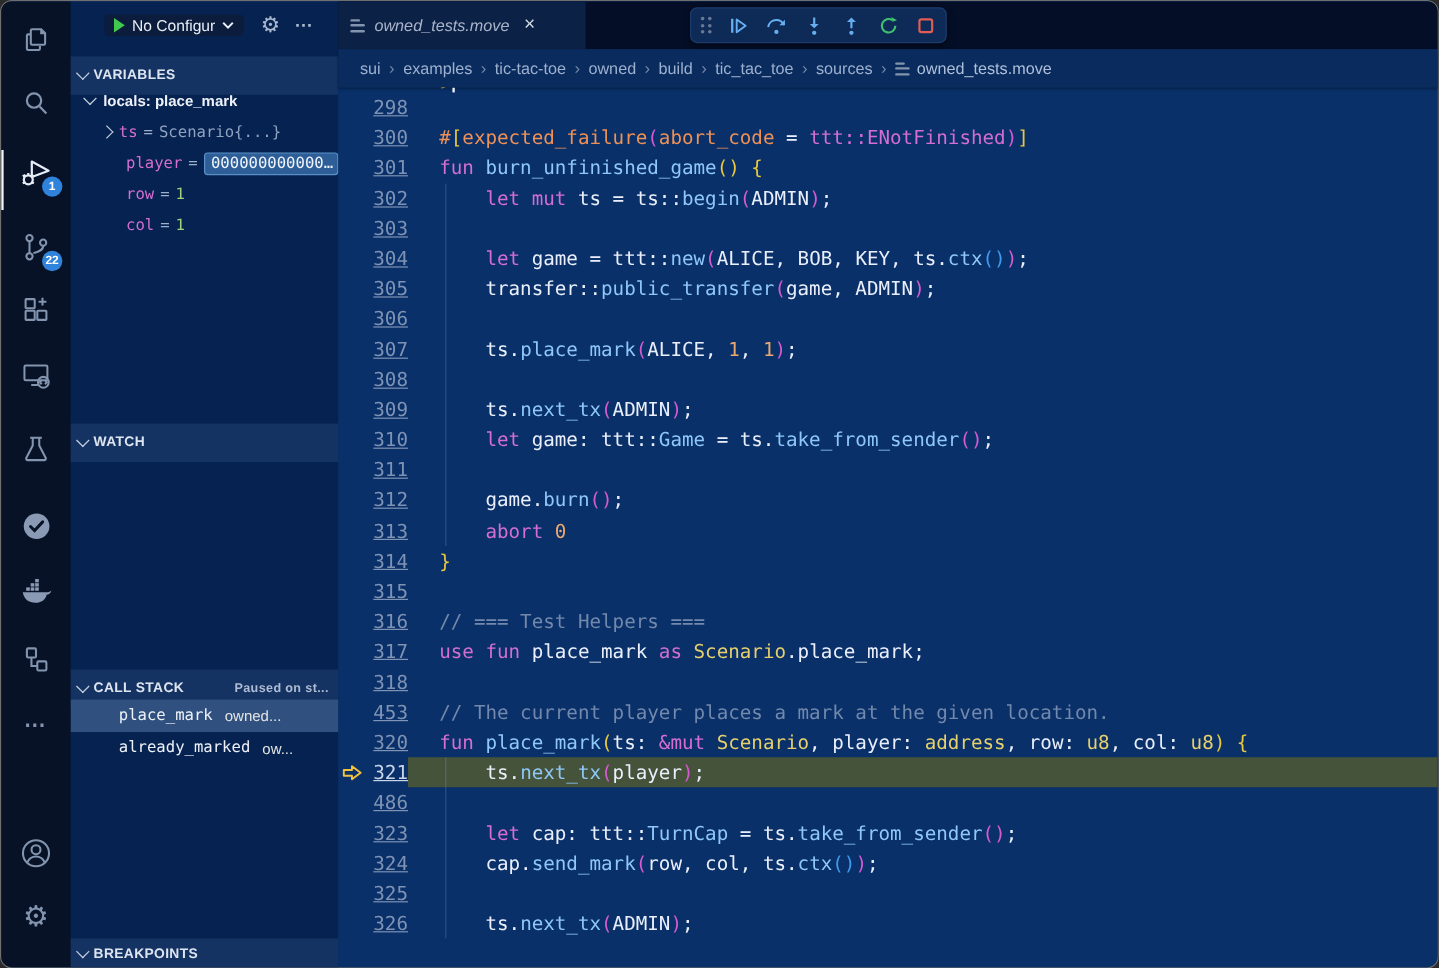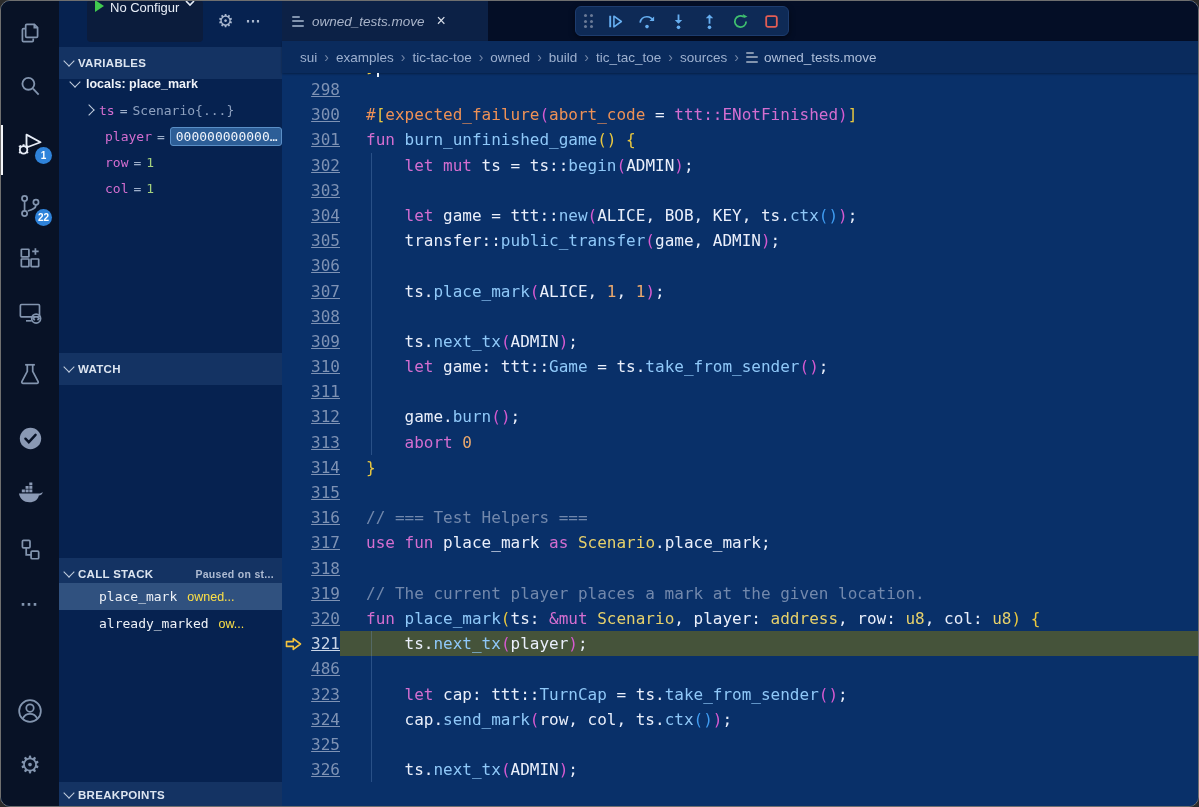--- a/index.html
+++ b/index.html
@@ -14,21 +14,21 @@
   .act-item.active{color:#e6ecf6;}
   .act-indicator{position:absolute;left:0;top:124px;width:2px;height:50px;background:#f4f6fa;}
   .badge{position:absolute;right:7px;bottom:6px;min-width:17px;height:17px;border-radius:9px;
          background:#2f83da;color:#fff;font-size:10px;font-weight:bold;display:flex;
          align-items:center;justify-content:center;padding:0 3px;}
   .gear-glyph{font-size:24px;line-height:1;color:#8294ae;}
   .dots-glyph{font-size:18px;font-weight:bold;letter-spacing:2px;color:#8294ae;}
   
   .sidebar{position:absolute;left:58px;top:0;width:223px;height:807px;background:#062250;}
   .run-bar{position:absolute;left:0;top:0;width:223px;height:40px;display:flex;align-items:center;padding-left:28px;}
-  .run-config{display:flex;gap:6px;background:#0b1c3c;border-radius:4px;height:42px;padding:0 8px;color:#e8eef8;font-size:13px;}
+  .run-config{display:flex;align-items:center;gap:6px;background:#0b1c3c;border-radius:4px;height:18px;padding:0 8px;color:#e8eef8;font-size:13px;}
   .run-play{width:0;height:0;border-left:9px solid #41c94f;border-top:6px solid transparent;border-bottom:6px solid transparent;}
   .run-gear{margin-left:14px;}
   .run-dots{margin-left:12px;}
   .sec-head{position:absolute;left:0;width:223px;height:32px;background:#143363;display:flex;align-items:center;
             color:#dde5f0;font-size:11.5px;font-weight:bold;letter-spacing:.3px;padding-left:6px;gap:5px;}
   .sec-head .spacer{flex:1;}
   .sec-status{color:#aebbd2;font-size:10.5px;font-weight:bold;margin-right:8px;white-space:nowrap;}
   .chev{width:8px;height:8px;border-right:1.6px solid #c3cede;border-bottom:1.6px solid #c3cede;transform:rotate(45deg);margin-top:-4px;flex:none;}
   .chev.right{transform:rotate(-45deg);margin-top:0;margin-left:2px;}
   .vars{position:absolute;left:0;top:70px;width:223px;}
@@ -40,21 +40,21 @@
   .vname.after-chev{margin-left:0;}
   .veq{font-family:"DejaVu Sans Mono",monospace;color:#9fb0cb;margin:0 5px 0 5px;}
   .vval{font-family:"DejaVu Sans Mono",monospace;}
   .vval.obj{color:#8fa2c0;}
   .vval.num{color:#a4d17e;}
   .vval.sel{color:#f0f4fb;background:#2d5e97;border:1px solid #5a8fc7;border-radius:3px;padding:1px 5px;max-width:112px;overflow:hidden;white-space:nowrap;}
   .stack{position:absolute;left:0;top:582px;width:223px;}
   .srow{height:27px;display:flex;align-items:center;padding-left:40px;font-size:13px;gap:10px;}
   .srow.selected{background:#30517f;}
   .sfn{font-family:"DejaVu Sans Mono",monospace;color:#eef2f8;}
-  .sfile{color:#fde047;font-size:12.5px;}
+  .sfile{color:#e5e5e5;font-size:12.5px;}
   
   .editor{position:absolute;left:281px;top:0;right:0;height:807px;background:#093069;}
   .tabbar{position:absolute;left:0;top:0;right:0;height:40px;background:#040e26;}
   .tab{position:absolute;left:0;top:0;width:206px;height:40px;background:#0c2146;display:flex;align-items:center;padding:0 10px;gap:8px;}
   .tab-title{color:#a9b4c9;font-size:13.5px;font-style:italic;}
   .tab-close{color:#d6dde8;font-size:16px;line-height:1;margin-left:4px;}
   .file-bars{display:inline-flex;flex-direction:column;gap:2.5px;width:12px;}
   .file-bars i{height:2px;background:#8294ae;border-radius:1px;}
   .file-bars i:nth-child(1){width:8px;}
   .file-bars i:nth-child(2){width:12px;}
@@ -376,21 +376,21 @@
         <div class="crow g"><span class="cmark"></span><span class="cln">309</span><span class="ccode"><span class="tk-tx">    ts.</span><span class="tk-fn">next_tx</span><span class="tk-b2">(</span><span class="tk-tx">ADMIN</span><span class="tk-b2">)</span><span class="tk-tx">;</span></span></div>
         <div class="crow g"><span class="cmark"></span><span class="cln">310</span><span class="ccode"><span class="tk-tx">    </span><span class="tk-kw">let</span><span class="tk-tx"> game: ttt::</span><span class="tk-fn">Game</span><span class="tk-tx"> = ts.</span><span class="tk-fn">take_from_sender</span><span class="tk-b2">(</span><span class="tk-b2">)</span><span class="tk-tx">;</span></span></div>
         <div class="crow g"><span class="cmark"></span><span class="cln">311</span><span class="ccode"></span></div>
         <div class="crow g"><span class="cmark"></span><span class="cln">312</span><span class="ccode"><span class="tk-tx">    game.</span><span class="tk-fn">burn</span><span class="tk-b2">(</span><span class="tk-b2">)</span><span class="tk-tx">;</span></span></div>
         <div class="crow g"><span class="cmark"></span><span class="cln">313</span><span class="ccode"><span class="tk-tx">    </span><span class="tk-kw">abort</span><span class="tk-tx"> </span><span class="tk-num">0</span></span></div>
         <div class="crow"><span class="cmark"></span><span class="cln">314</span><span class="ccode"><span class="tk-b1">}</span></span></div>
         <div class="crow"><span class="cmark"></span><span class="cln">315</span><span class="ccode"></span></div>
         <div class="crow"><span class="cmark"></span><span class="cln">316</span><span class="ccode"><span class="tk-cm">// === Test Helpers ===</span></span></div>
         <div class="crow"><span class="cmark"></span><span class="cln">317</span><span class="ccode"><span class="tk-kw">use</span><span class="tk-tx"> </span><span class="tk-kw">fun</span><span class="tk-tx"> place_mark </span><span class="tk-kw">as</span><span class="tk-tx"> </span><span class="tk-ty">Scenario</span><span class="tk-tx">.place_mark;</span></span></div>
         <div class="crow"><span class="cmark"></span><span class="cln">318</span><span class="ccode"></span></div>
-        <div class="crow"><span class="cmark"></span><span class="cln">319</span><span class="ccode"><span class="tk-cm">// The current player places a mark at the given location.</span></span></div>
+        <div class="crow"><span class="cmark"></span><span class="cln">453</span><span class="ccode"><span class="tk-cm">// The current player places a mark at the given location.</span></span></div>
         <div class="crow"><span class="cmark"></span><span class="cln">320</span><span class="ccode"><span class="tk-kw">fun </span><span class="tk-fn">place_mark</span><span class="tk-b1">(</span><span class="tk-tx">ts: </span><span class="tk-kw">&amp;mut</span><span class="tk-tx"> </span><span class="tk-ty">Scenario</span><span class="tk-tx">, player: </span><span class="tk-ty">address</span><span class="tk-tx">, row: </span><span class="tk-ty">u8</span><span class="tk-tx">, col: </span><span class="tk-ty">u8</span><span class="tk-b1">)</span><span class="tk-tx"> </span><span class="tk-b1">{</span></span></div>
         <div class="crow active g"><span class="cmark"><svg width="17" height="14" viewBox="0 0 17 14">
               <path d="M1.5 4.6h6.8V1.6L15.5 7l-7.2 5.4V9.4H1.5z" fill="none" stroke="#f2c23e" stroke-width="1.6" stroke-linejoin="round"></path>
             </svg></span><span class="cln">321</span><span class="ccode"><span class="tk-tx">    ts.</span><span class="tk-fn">next_tx</span><span class="tk-b2">(</span><span class="tk-tx">player</span><span class="tk-b2">)</span><span class="tk-tx">;</span></span></div>
         <div class="crow g"><span class="cmark"></span><span class="cln">486</span><span class="ccode"></span></div>
         <div class="crow g"><span class="cmark"></span><span class="cln">323</span><span class="ccode"><span class="tk-tx">    </span><span class="tk-kw">let</span><span class="tk-tx"> cap: ttt::</span><span class="tk-fn">TurnCap</span><span class="tk-tx"> = ts.</span><span class="tk-fn">take_from_sender</span><span class="tk-b2">(</span><span class="tk-b2">)</span><span class="tk-tx">;</span></span></div>
         <div class="crow g"><span class="cmark"></span><span class="cln">324</span><span class="ccode"><span class="tk-tx">    cap.</span><span class="tk-fn">send_mark</span><span class="tk-b2">(</span><span class="tk-tx">row, col, ts.</span><span class="tk-fn">ctx</span><span class="tk-b3">(</span><span class="tk-b3">)</span><span class="tk-b2">)</span><span class="tk-tx">;</span></span></div>
         <div class="crow g"><span class="cmark"></span><span class="cln">325</span><span class="ccode"></span></div>
         <div class="crow g"><span class="cmark"></span><span class="cln">326</span><span class="ccode"><span class="tk-tx">    ts.</span><span class="tk-fn">next_tx</span><span class="tk-b2">(</span><span class="tk-tx">ADMIN</span><span class="tk-b2">)</span><span class="tk-tx">;</span></span></div>
       </div>

